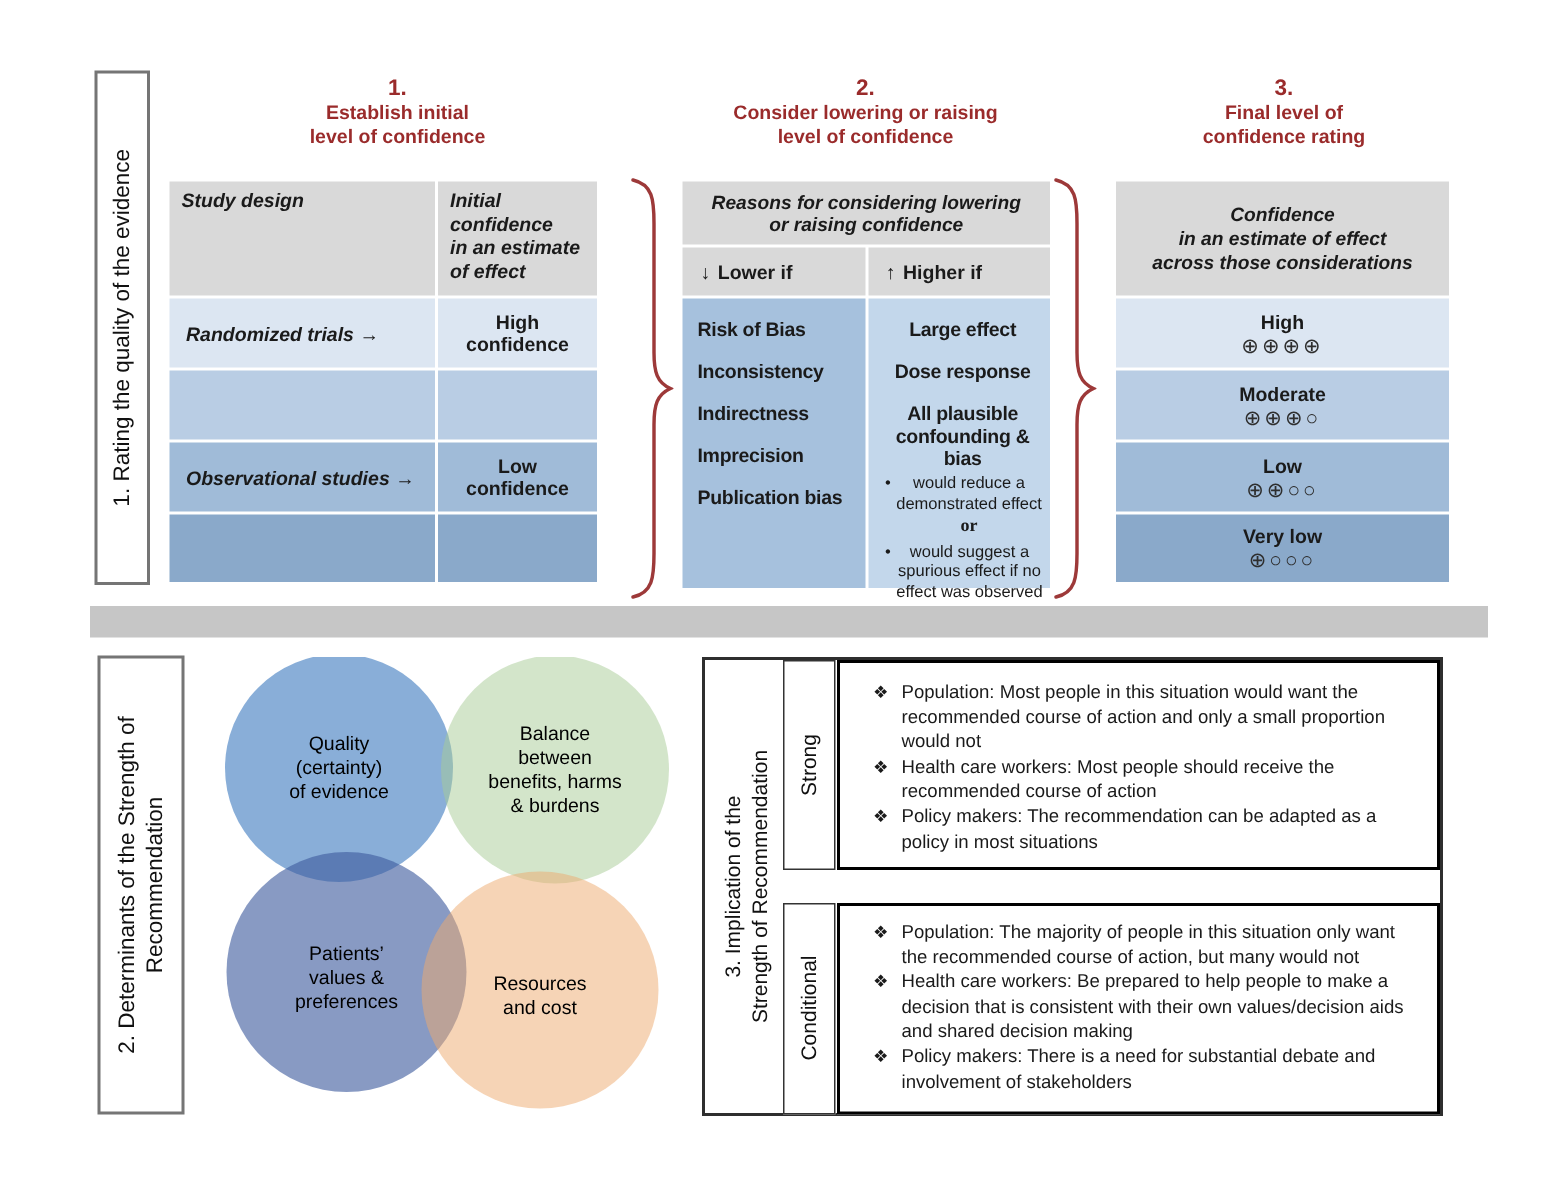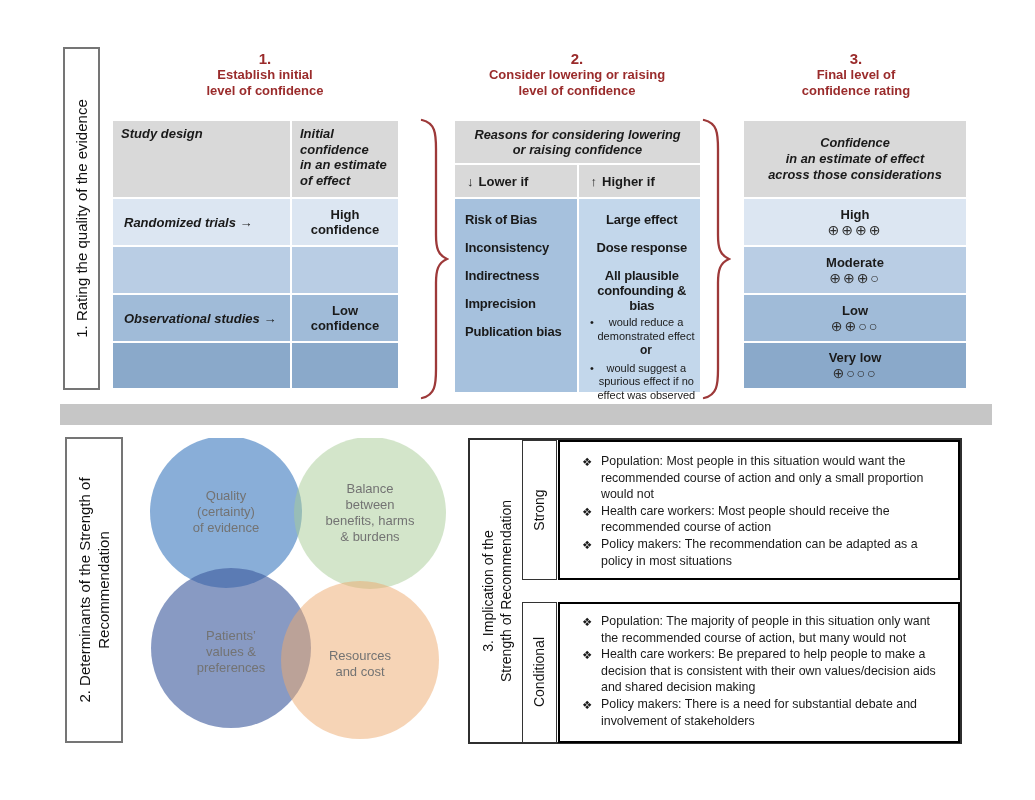--- a/index.html
+++ b/index.html
@@ -37,21 +37,21 @@
   .conf-label { font-weight:bold; font-size:13px; }
   .conf-sym { font-size:14px; letter-spacing:2px; color:#2e2e2e; line-height:15px; }
 
   
   .outerbox { border:2px solid #2f2f2f; background:#fff; }
   .labelcell { border:1px solid #333; background:#fff; }
   .content-box { border:2px solid #000; background:#fff; padding:11px 8px 0 22px; }
   .bullet { display:flex; font-size:12.4px; line-height:16.6px; }
   .bullet .glyph { width:19px; flex:none; font-size:11.5px; padding-top:1px; }
   .venn-label { position:absolute; display:flex; align-items:center; justify-content:center;
-                text-align:center; font-size:13px; line-height:16px; color:#737373; white-space:pre-line; }
+                text-align:center; font-size:13px; line-height:16px; color:#000000; white-space:pre-line; }
   .rot-label-sm { font-size:14px; line-height:18px; color:#111; }
 </style>
 </head>
 <body>
 
 <div class="canvas">
 
   <div class="abs sidebox" style="left:63px; top:47px; width:37px; height:343px;"></div>
   <div class="rot side-text" style="left:-90px; top:200px; width:343px; height:37px;">1. Rating the quality of the evidence</div>
 
@@ -125,21 +125,21 @@
     <div class="highcell" style="padding:13px 3px 0 8px;">
       <div class="list-item">Large effect</div>
       <div class="list-item">Dose response</div>
       <div class="list-item pre" style="margin-bottom:2px; line-height:15px;">All plausible
 confounding &amp; bias</div>
       <div class="sub">
         <span class="dot">•</span>
         <span>
           <span class="pre">would reduce a
 demonstrated effect</span>
-          <span class="or-line" style="display:block;">or</span>
+          <span class="or-line" style="display:block;font-family:Liberation Serif, serif;">or</span>
         </span>
       </div>
       <div class="sub">
         <span class="dot">•</span>
         <span class="pre">would suggest a
 spurious effect if no
 effect was observed</span>
       </div>
     </div>
   </div>

